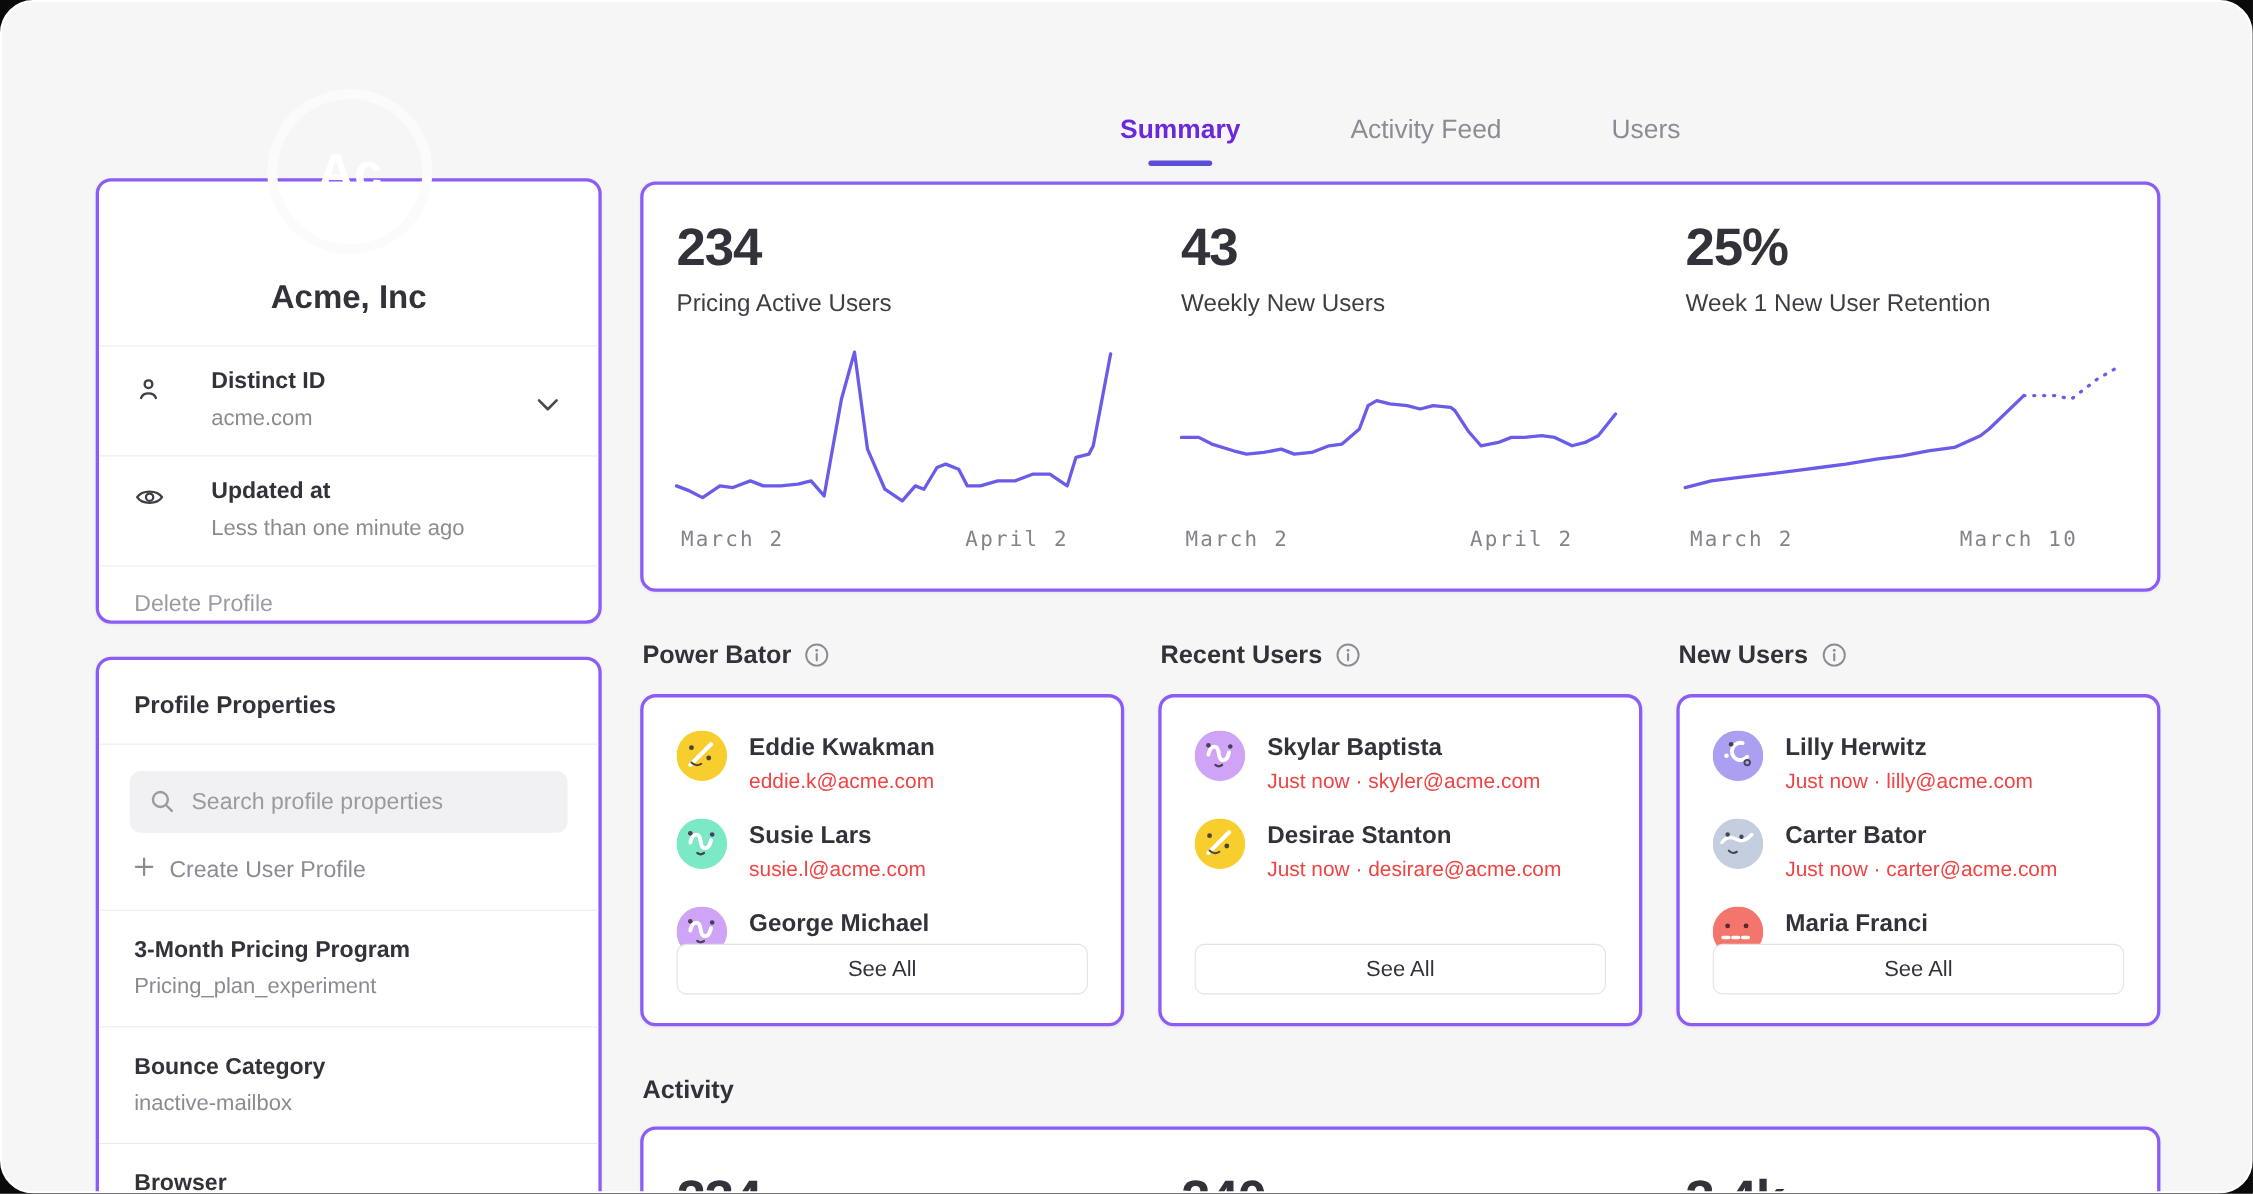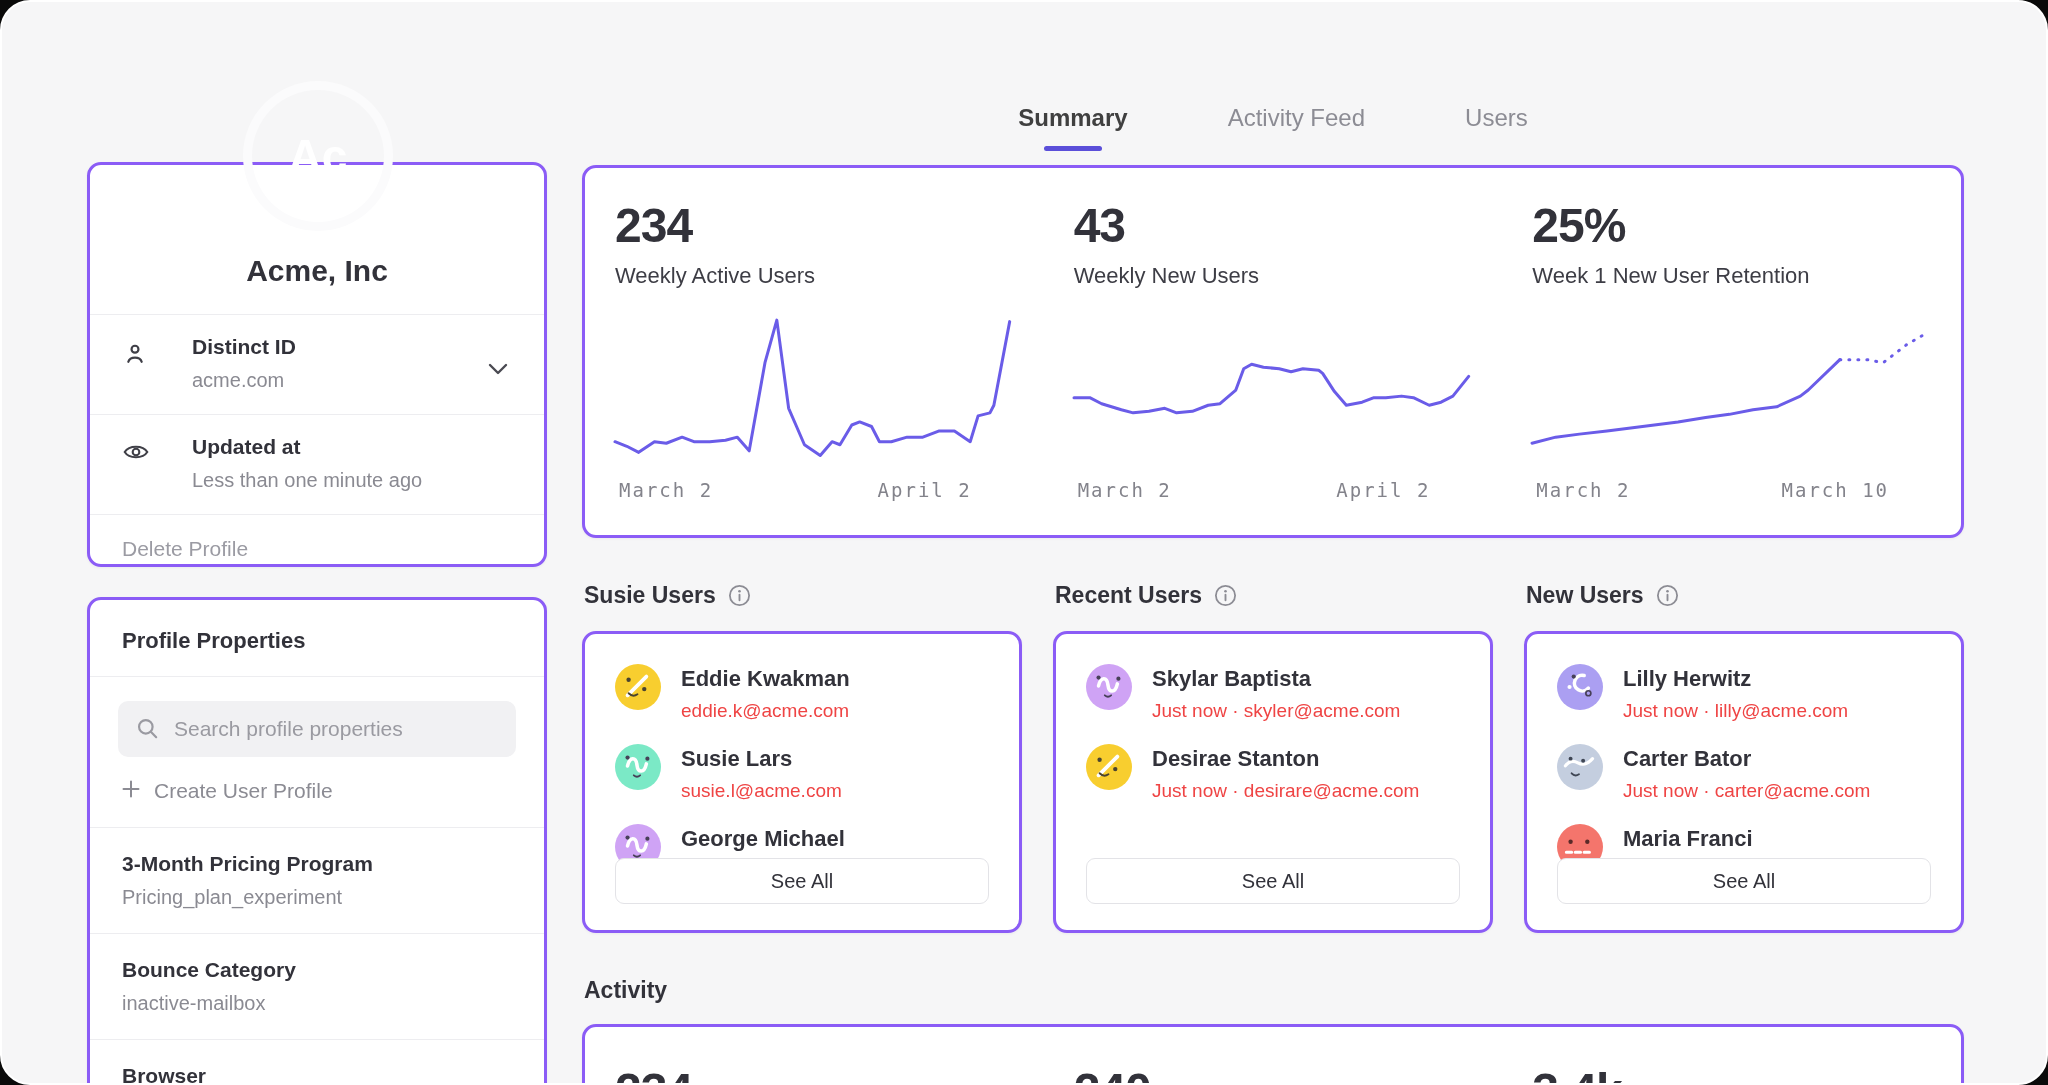--- a/index.html
+++ b/index.html
@@ -30,21 +30,21 @@
   .search-input::placeholder{color:#9a9aa1;}
   .search-icon{position:absolute;left:18px;top:16px;}
   .create-row{display:flex;align-items:center;gap:14px;padding:22px 32px 24px 32px;font-size:21px;color:#8b8b93;cursor:pointer;}
   .prop-row{padding:24px 32px;}
   .prop-name{font-size:21px;font-weight:700;color:#32323a;}
   .prop-value{font-size:20px;color:#8a8a92;margin-top:10px;}
 
   
   .tabs{position:absolute;left:580px;top:102px;width:1382px;display:flex;justify-content:center;gap:100px;}
   .tab{font-size:24px;font-weight:500;color:#8c8c94;text-align:center;cursor:pointer;}
-  .tab.active{color:#404040;font-weight:700;}
+  .tab.active{color:#6d28d9;font-weight:700;}
   .tab .tab-underline{display:block;width:58px;height:5px;border-radius:3px;background:#5b4fd9;margin:14px auto 0 auto;}
 
   .stats-card{position:absolute;left:580px;top:163px;width:1382px;height:373px;display:flex;}
   .stat-col{flex:1;padding:30px 34px 0 30px;box-sizing:border-box;}
   .stat-value{font-size:48px;font-weight:700;color:#32323a;letter-spacing:-1px;}
   .stat-label{font-size:22px;font-weight:500;color:#3d3d45;margin-top:10px;}
   .chart-box{margin-top:22px;height:152px;}
   .chart-box svg{width:100%;height:100%;display:block;overflow:visible;}
   .chart-line{fill:none;stroke:#6a5ce8;stroke-width:3;stroke-linejoin:round;stroke-linecap:round;vector-effect:non-scaling-stroke;}
   .chart-line.dotted{stroke-dasharray:1 8;stroke-linecap:round;}
@@ -157,21 +157,21 @@
 
   <div class="tabs" id="tabs">
       <div class="tab active"><span>Summary</span><span class="tab-underline"></span></div>
       <div class="tab"><span>Activity Feed</span></div>
       <div class="tab"><span>Users</span></div>
     </div>
 
   <div class="card stats-card" id="stats">
       <div class="stat-col">
         <div class="stat-value">234</div>
-        <div class="stat-label">Weekly Active Users</div>
+        <div class="stat-label">Pricing Active Users</div>
         <div class="chart-box">
           <svg viewBox="0 0 100 100" preserveAspectRatio="none">
             <polyline points="0,86 3,89 6,93 10,86 13,87 17,83 20,86 24,86 28,85 31,83 34,92 38,34 41,6 44,64 46,76 48,88 52,95 55,86 57,88 60,75 62,73 65,76 67,86 70,86 74,83 78,83 82,79 86,79 90,86 92,69 95,67 96,62 100,7" class="chart-line" stroke="#6a5ce8"></polyline>
           </svg>
         </div>
         <div class="axis-row">
           <span>March 2</span>
           <span>April 2</span>
         </div>
       </div>
@@ -200,21 +200,21 @@
         <div class="axis-row">
           <span>March 2</span>
           <span>March 10</span>
         </div>
       </div>
     </div>
 
   <div class="lists-row" id="lists">
       <section class="list-col">
         <div class="list-header">
-          <span class="list-title">Susie Users</span>
+          <span class="list-title">Power Bator</span>
           <span class="info-icon">
             <svg width="23" height="23" viewBox="0 0 22 22" fill="none">
               <circle cx="11" cy="11" r="9.2" stroke="#8c8c94" stroke-width="1.7"></circle>
               <circle cx="11" cy="6.9" r="1.25" fill="#8c8c94"></circle>
               <path d="M11 10.2 V15.6" stroke="#8c8c94" stroke-width="1.8" stroke-linecap="round"></path>
             </svg>
           </span>
         </div>
         <div class="card list-card">
           <div class="user-row">

